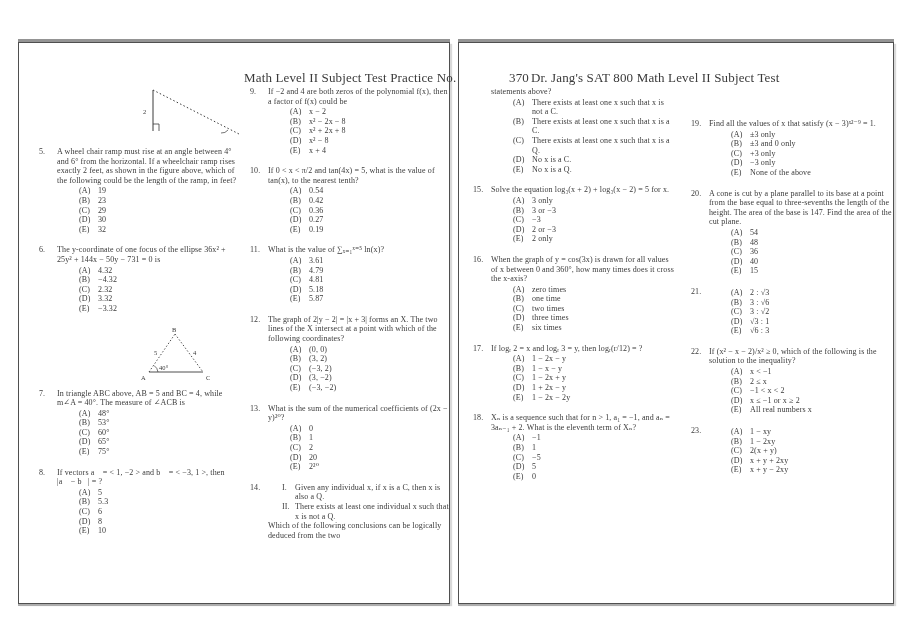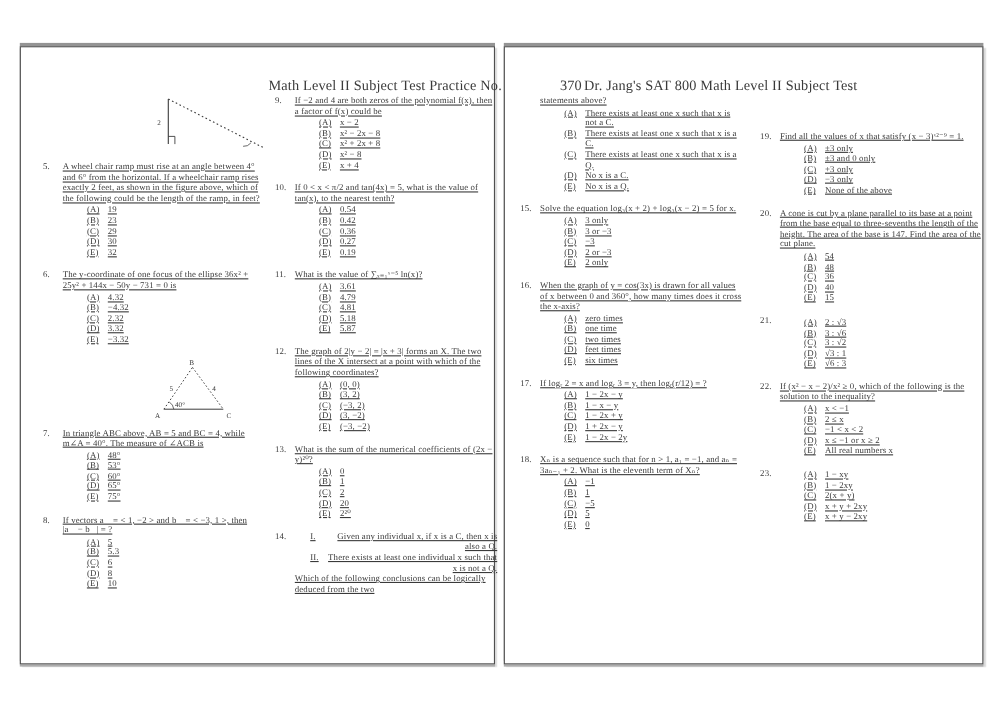--- a/index.html
+++ b/index.html
@@ -20,28 +20,28 @@
   .header-left .pgnum{margin-left:11px;}
   .header-right{left:50px;text-align:right;}
   .header-right .htitle{margin-left:2px;}
   .col{position:absolute;font-size:8px;line-height:9.6px;letter-spacing:.12px;}
   .col-l1{left:20px;top:40px;width:198px;}
   .col-l2{left:231px;top:44px;width:202px;}
   .col-r1{left:14px;top:44px;width:202px;}
   .col-r2{left:232px;top:44px;width:202px;margin-top:32px;}
   .q{display:flex;margin-bottom:11px;}
   .qnum{width:18px;flex:none;}
-  .qbody{flex:1;min-width:0;text-decoration:underline;}
+  .qbody{flex:1;min-width:0;}
   .choices{margin-top:1px;}
   .choice{display:flex;padding-left:22px;}
   .choice-label{width:19px;flex:none;}
   .choice-text{flex:1;min-width:0;}
   .ritem{display:flex;padding-left:14px;}
   .ritem-label{width:13px;flex:none;}
-  .ritem-text{flex:1;min-width:0;text-align:right;}
+  .ritem-text{flex:1;min-width:0;}
   .fig{position:relative;}
   .fig-ramp{margin:2px 0 8px 72px;height:54px;}
   .fig-tri{margin:2px 0 6px 98px;height:58px;}
   .figtext{font-size:6.5px;fill:#3a3a3a;font-family:"Liberation Serif","DejaVu Serif",serif;}
   svg line,svg path{stroke:#3a3a3a;}
 </style>
 </head>
 <body>
 
 <div class="spread">
@@ -420,21 +420,21 @@
               <div class="choice">
                 <div class="choice-label">(B)</div>
                 <div class="choice-text">one time</div>
               </div>
               <div class="choice">
                 <div class="choice-label">(C)</div>
                 <div class="choice-text">two times</div>
               </div>
               <div class="choice">
                 <div class="choice-label">(D)</div>
-                <div class="choice-text">feet times</div>
+                <div class="choice-text">three times</div>
               </div>
               <div class="choice">
                 <div class="choice-label">(E)</div>
                 <div class="choice-text">six times</div>
               </div>
             </div>
           </div>
         </div>
         <div class="q">
           <div class="qnum">17.</div>

